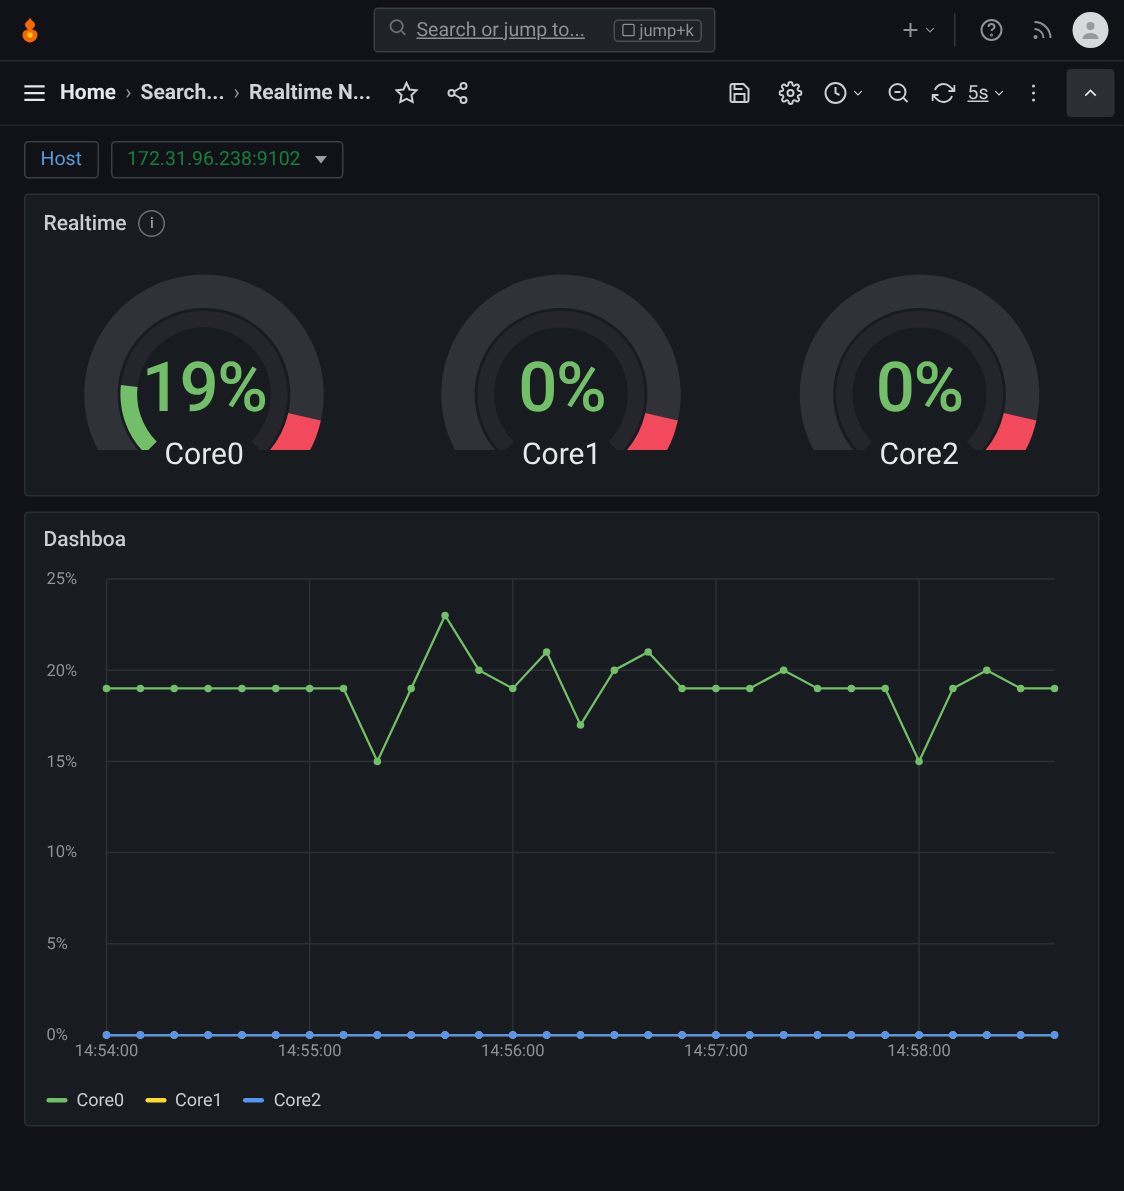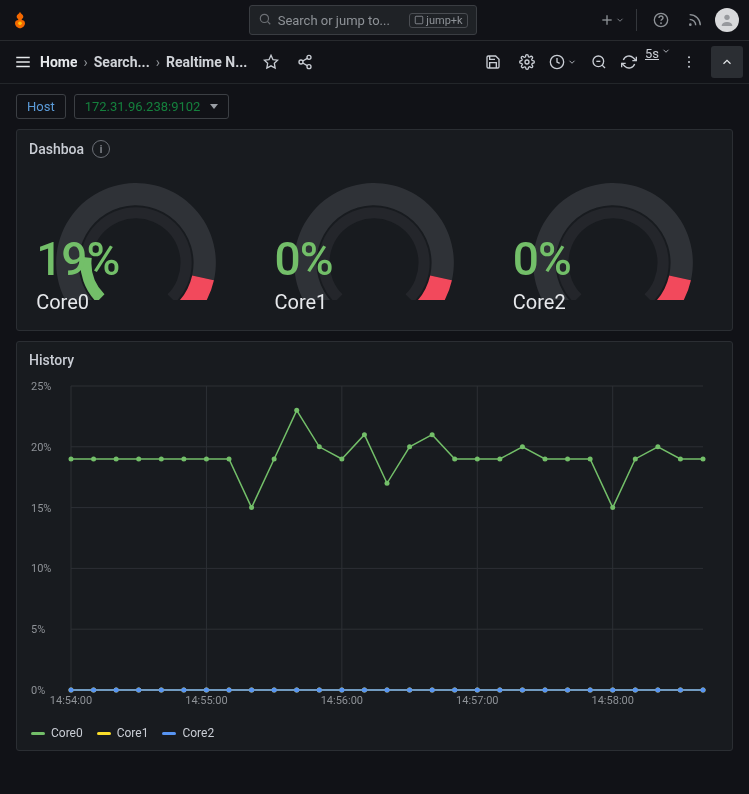--- a/index.html
+++ b/index.html
@@ -16,58 +16,58 @@
     --toolbar-h:42px;
   }
   html,body{margin:0;padding:0;background:var(--bg);color:var(--text);font-family:-apple-system,BlinkMacSystemFont,"Segoe UI",Roboto,Helvetica,Arial,sans-serif;font-size:13px;width:749px;}
   body{padding-bottom:20px;}
 
   
   .topbar{height:var(--header-h);display:flex;align-items:center;padding:0 10px;border-bottom:1px solid #282a2e;}
   .logo{width:20px;height:20px;display:inline-flex;align-items:center;justify-content:center;margin-right:auto;}
   .searchbox{display:flex;align-items:center;height:28px;border:1px solid #3a3d42;background:#1f2226;border-radius:3px;padding:0 8px;min-width:210px;margin:0 auto;}
   .searchbox .sicon{margin-right:6px;opacity:.7;}
-  .searchbox .stext{color:var(--text-dim);flex:1;}
+  .searchbox .stext{color:var(--text-dim);flex:1;text-decoration:underline;}
   .kbd{border:1px solid #4a4d52;border-radius:3px;font-size:11px;padding:0 4px;color:var(--text-dim);margin-left:6px;display:flex;align-items:center;}
   .kbd svg{margin-right:2px;}
   .top-right{display:flex;align-items:center;gap:6px;margin-left:12px;}
   .top-btn{width:28px;height:28px;display:flex;align-items:center;justify-content:center;color:var(--text-dim);border-radius:3px;}
   .top-sep{width:1px;height:22px;background:#34373c;margin:0 4px;}
   .avatar{width:24px;height:24px;border-radius:50%;background:#d8d9db;display:flex;align-items:center;justify-content:center;}
   .avatar svg{opacity:.6}
 
   
   .toolbar{height:var(--toolbar-h);display:flex;align-items:center;padding:0 6px;border-bottom:1px solid #23262a;}
   .ham{width:34px;height:34px;display:flex;align-items:center;justify-content:center;}
   .crumbs{display:flex;align-items:center;gap:6px;font-size:14px;max-width:250px;overflow:hidden;}
   .crumbs .sep{color:var(--text-dim);}
   .crumbs .crumb{white-space:nowrap;overflow:hidden;text-overflow:ellipsis;color:#e6e8eb;font-weight:bold;}
   .crumbs .crumb.dim{color:#d0d3d8;}
-  .t-icons{display:flex;gap:2px;margin-left:8px;text-decoration:underline;}
+  .t-icons{display:flex;align-items:center;gap:2px;margin-left:8px;text-decoration:underline;}
   .t-btn{width:32px;height:32px;display:flex;align-items:center;justify-content:center;border-radius:3px;color:var(--text);}
   .t-btn.caret{width:auto;padding:0 4px;}
   .refresh-label{font-size:13px;color:var(--text);margin-left:2px;}
   .t-spacer{flex:1}
   .chevup{width:32px;height:32px;display:flex;align-items:center;justify-content:center;background:#2b2e33;border-radius:3px;margin-left:4px;}
 
   
   .vars{display:flex;align-items:center;gap:8px;padding:10px 16px;}
   .chip{border:1px solid #3c3f44;border-radius:3px;padding:4px 10px;font-size:13px;display:flex;align-items:center;gap:6px;}
   .chip.label{color:#5b9bd9;border-color:#3c3f44;}
   .chip.pick{color:#15803d;}
   .chip.pick:after{content:"";width:0;height:0;border-left:4px solid transparent;border-right:4px solid transparent;border-top:5px solid #9a9ea4;margin-left:4px;}
 
   
   .panel{margin:0 16px 10px 16px;border:1px solid var(--panel-border);border-radius:3px;background:var(--panel);}
   .panel-hd{display:flex;align-items:center;gap:8px;padding:10px 12px 6px 12px;font-size:14px;font-weight:500;}
   .info-i{width:16px;height:16px;display:inline-flex;align-items:center;justify-content:center;border:1px solid #6b6f76;border-radius:50%;font-size:10px;color:#9a9ea4;}
 
   
   .gauges{display:flex;justify-content:space-around;padding:6px 0 16px 0;}
-  .gauge{display:flex;flex-direction:column;align-items:flex-start;width:200px;position:relative;}
+  .gauge{display:flex;flex-direction:column;align-items:center;width:200px;position:relative;}
   .gauge svg{width:200px;height:130px;}
   .g-value{font-size:46px;font-weight:500;color:var(--green);margin-top:-68px;letter-spacing:-1px;}
   .g-label{font-size:20px;color:#e6e8eb;margin-top:4px;}
 
   
   .hist{padding:6px 14px 10px 14px;}
   .plot{position:relative;height:340px;}
   .ylab{position:absolute;left:0;font-size:11px;color:var(--text-dim);transform:translateY(-50%);}  
   .grid line{stroke:#2d3035;stroke-width:1;}
   .xline{stroke:#2d3035;stroke-width:1;}
@@ -225,21 +225,21 @@
   </div>
 </div>
 
 <div class="vars">
   <span class="chip label">Host</span>
   <span class="chip pick">172.31.96.238:9102</span>
 </div>
 
 <div class="panel">
   <div class="panel-hd">
-    <span>Dashboa</span>
+    <span>Realtime</span>
     <span class="info-i">i</span>
   </div>
   <div class="gauges" id="gauges">
       <div class="gauge">
         <svg viewBox="0 0 200 140">
       <path d="M39.18881681795692 160.8111831820431 A86 86 0 1 1 183.92884152673227 118.76031876010268 L160.50683924020234 113.52488096658566 A62 62 0 1 0 56.159379566434055 143.84062043356596 Z" fill="#2f3237"></path>
       <path d="M183.92884152673227 118.76031876010268 A86 86 0 0 1 160.81118318204315 160.811183182043 L143.840620433566 143.8406204335659 A62 62 0 0 0 160.50683924020234 113.52488096658566 Z" fill="var(--red)"></path>
       <path d="M57.573593128807154 142.42640687119285 A60 60 0 1 1 142.4264068711929 142.4264068711928 L133.94112549695433 133.94112549695424 A48 48 0 1 0 66.05887450304573 133.94112549695427 Z" fill="#24262b"></path>
       <path d="M57.573593128807154 142.42640687119285 A60 60 0 0 1 40.362342672689216 93.41594133453728 L52.289874138151376 94.73275306762982 A48 48 0 0 0 66.05887450304573 133.94112549695427 Z" fill="var(--green)"></path>
     </svg>
@@ -264,21 +264,21 @@
 
     </svg>
         <div class="g-value">0%</div>
         <div class="g-label">Core2</div>
       </div>
     </div>
 </div>
 
 <div class="panel">
   <div class="panel-hd">
-    <span>History</span>
+    <span>Dashboa</span>
   </div>
   <div class="hist">
     <div class="plot" id="plot"><svg width="680" height="330" viewBox="0 0 680 330">
           <g class="grid">
             <line x1="40" y1="6" x2="672" y2="6"></line>
             <line x1="40" y1="66.79999999999998" x2="672" y2="66.79999999999998"></line>
             <line x1="40" y1="127.60000000000001" x2="672" y2="127.60000000000001"></line>
             <line x1="40" y1="188.4" x2="672" y2="188.4"></line>
             <line x1="40" y1="249.20000000000002" x2="672" y2="249.20000000000002"></line>
             <line x1="40" y1="310" x2="672" y2="310"></line>

